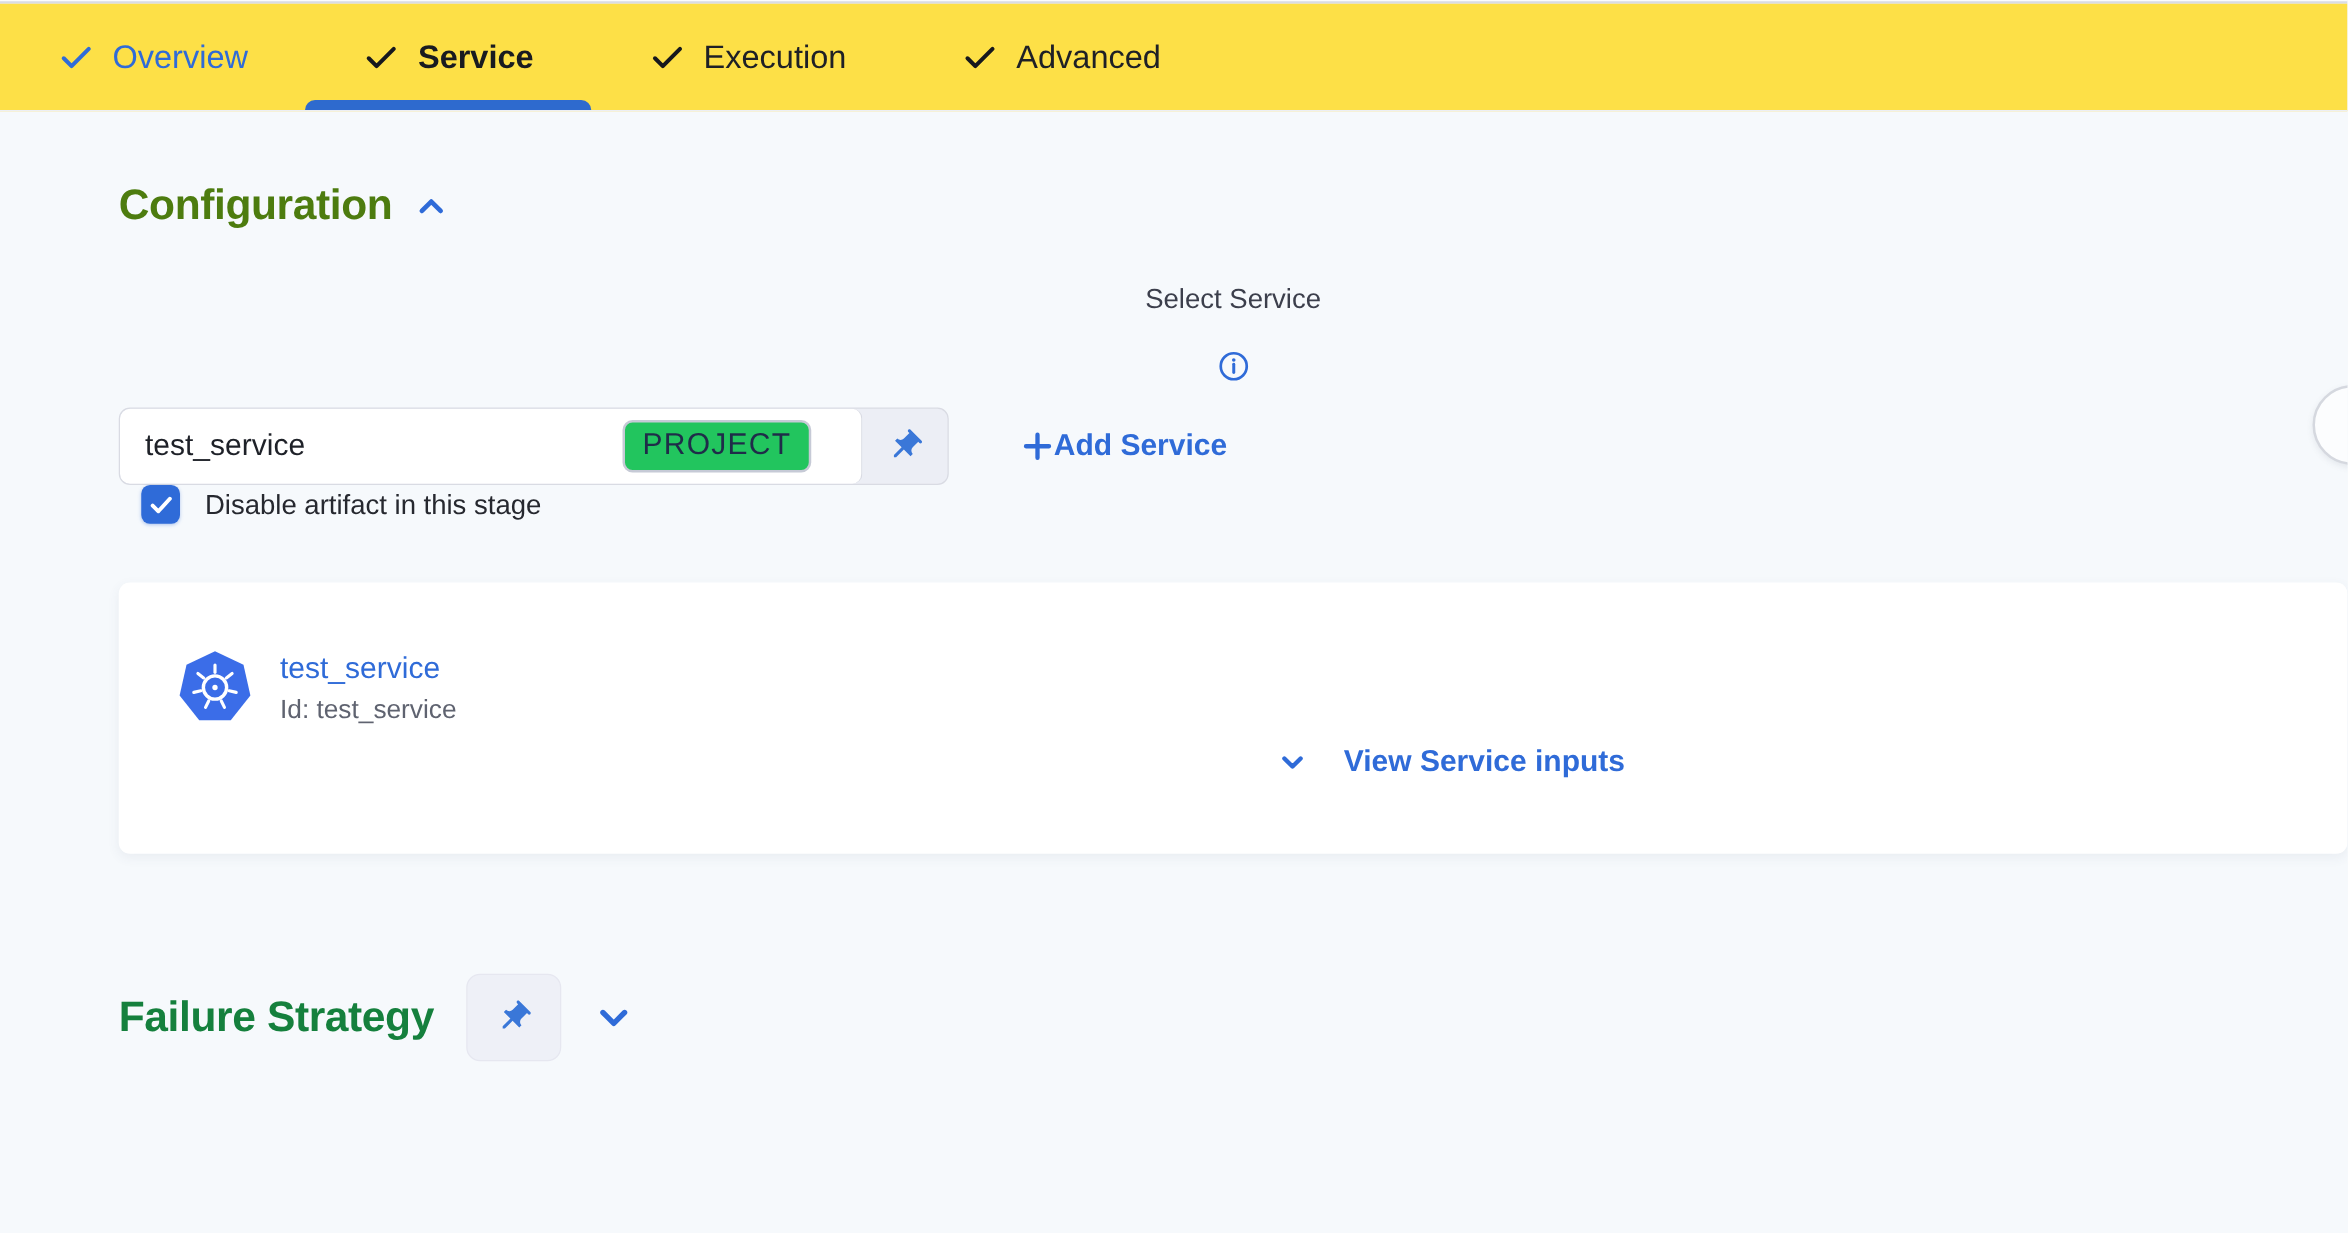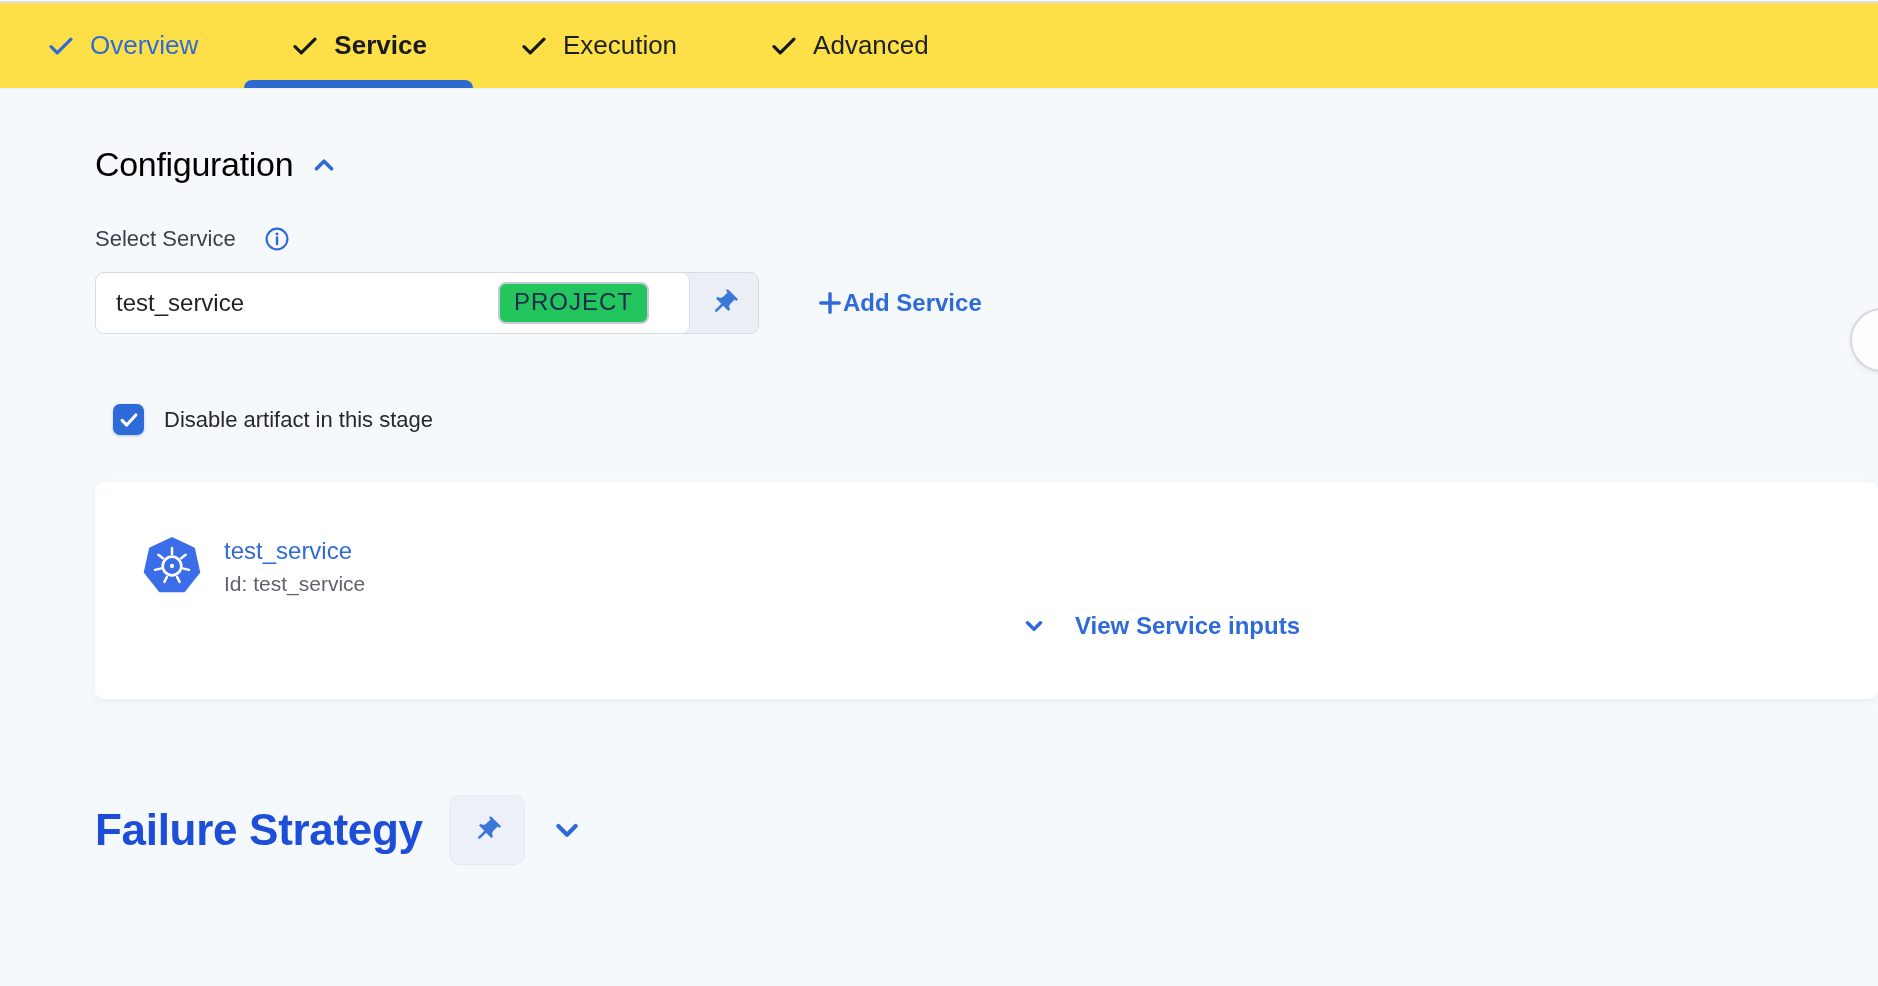--- a/index.html
+++ b/index.html
@@ -26,24 +26,24 @@
   .tab.active { font-weight:600; color:#191b20; }
   .tab.active::after {
     content:""; position:absolute; left:0; right:0; bottom:0; height:8px;
     background:#2e6ace; border-radius:8px 8px 0 0;
   }
 
   
   .main { padding:56px 0 0 95px; position:relative; }
 
   .section-heading { display:flex; align-items:center; gap:16px; }
-  .section-heading h1 { font-size:34px; font-weight:400; color:#000000; letter-spacing:-0.3px; }
+  .section-heading h1 { font-size:34px; font-weight:700; color:#4d7c0f; letter-spacing:-0.3px; }
   .chev { width:30px; height:30px; display:block; cursor:pointer; }
 
-  .field-label-row { display:flex; align-items:center; gap:28px; margin-top:42px; }
+  .field-label-row { display:flex; align-items:center; gap:28px; margin-top:42px;flex-direction:column; }
   .field-label { font-size:22px; color:#3c3f4c; font-weight:500; }
   .info-icon { width:26px; height:26px; display:block; cursor:pointer; }
 
   .service-row { display:flex; align-items:center; margin-top:20px; }
   .input-group {
     display:flex; align-items:stretch; border:1px solid #d9dbe3;
     border-radius:9px; background:#eceef5; overflow:hidden; height:62px;
   }
   .text-input {
     width:594px; background:#ffffff; border-right:1px solid #d9dbe3;
@@ -59,21 +59,21 @@
     width:68px; display:flex; align-items:center; justify-content:center; cursor:pointer;
   }
   .pin-icon { width:30px; height:30px; transform:rotate(45deg); display:block; }
 
   .add-service {
     display:flex; align-items:center; gap:0; margin-left:58px;
     color:#2f6bd8; font-size:24px; font-weight:700; cursor:pointer;
   }
   .plus-icon { width:26px; height:26px; display:block; }
 
-  .checkbox-row { display:flex; align-items:center; gap:20px; margin-top:70px; margin-left:18px; }
+  .checkbox-row { display:flex; align-items:center; gap:20px; margin-left:18px; }
   .checkbox {
     width:31px; height:31px; background:#2f6bd8; border-radius:7px;
     display:flex; align-items:center; justify-content:center; cursor:pointer;
     box-shadow:0 1px 3px rgba(47,107,216,0.35);
   }
   .checkbox svg { width:22px; height:22px; display:block; }
   .checkbox-label { font-size:22px; color:#26282f; }
 
   
   .service-card {
@@ -88,21 +88,21 @@
   .card-service-id { font-size:21px; color:#5f6370; }
   .view-inputs {
     position:absolute; left:926px; top:130px;
     display:flex; align-items:center; gap:28px;
     color:#2f6bd8; font-size:24px; font-weight:700; cursor:pointer;
   }
   .view-inputs .chev { width:26px; height:26px; }
 
   
   .failure-row { display:flex; align-items:center; gap:26px; margin-top:96px; }
-  .failure-row h1 { font-size:44px; font-weight:700; color:#1d4ed8; letter-spacing:-0.3px; }
+  .failure-row h1 { font-size:34px; font-weight:700; color:#15803d; letter-spacing:-0.3px; }
   .pin-button {
     width:76px; height:70px; background:#eef0f7; border:1px solid #e6e7f0;
     border-radius:11px; display:flex; align-items:center; justify-content:center;
     cursor:pointer;
   }
   .failure-row .chev-down { width:32px; height:32px; cursor:pointer; }
 
   
   .edge-circle {
     position:absolute; right:-36px; top:308px; width:64px; height:64px;

